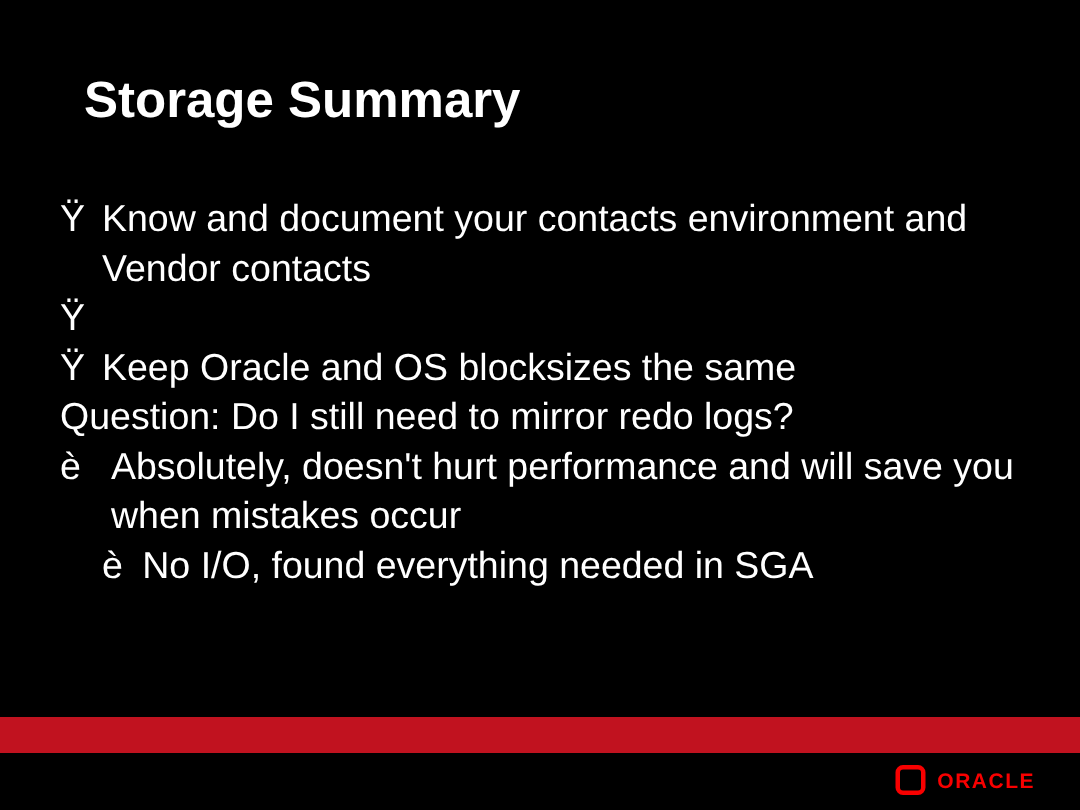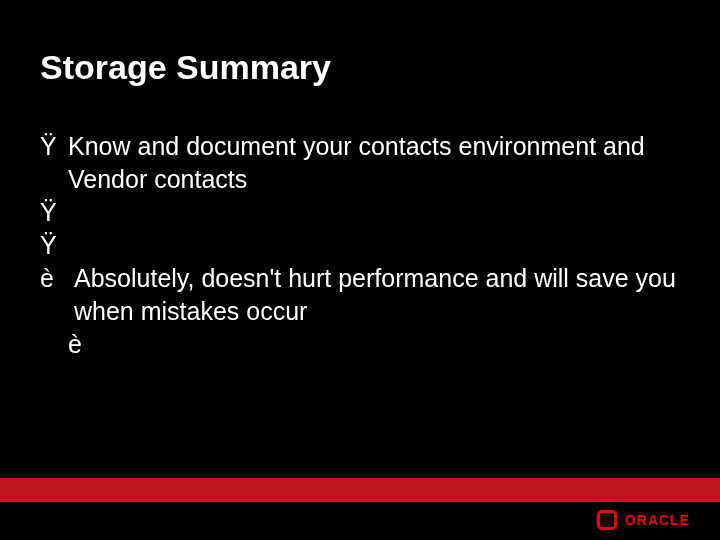--- a/index.html
+++ b/index.html
@@ -7,21 +7,21 @@
     width:720px;height:540px;
     background:#000;
     font-family:Arial,Helvetica,sans-serif;
     color:#fff;
     position:relative;
     overflow:hidden;
   }
   .title{
     position:absolute;
     top:48px;
-    left:40px;
+    left:56px;
     font-size:34px;
     font-weight:bold;
     letter-spacing:0px;
   }
   .body{
     position:absolute;
     top:130px;
     left:40px;
     right:40px;
     font-size:25px;
@@ -81,33 +81,38 @@
     <span class="bullet">Ÿ</span>
     <span>Know and document your contacts environment and Vendor contacts</span>
   </div>
 
   <div class="line">
     <span class="bullet">Ÿ</span>
   </div>
 
   <div class="line">
     <span class="bullet">Ÿ</span>
+    <span>Keep Oracle and OS blocksizes the same</span>
   </div>
 
+  <div class="line">
+    <span>Question: Do I still need to mirror redo logs?</span>
+  </div>
 
   <div class="line">
     <span class="bullet arrow">è</span>
     <span>Absolutely, doesn't hurt performance and will save you when mistakes occur</span>
   </div>
 
 
   <div class="line">
     <span class="indent"></span>
     <span class="arrow">è</span>
     <span>&nbsp;</span>
+    <span>No I/O,  found everything needed in SGA</span>
   </div>
 
 </div>
 
 <div class="footer-bar"></div>
 
 <div class="logo">
   <div class="logo-mark"></div>
   <div class="logo-text">ORACLE</div>
 </div>

